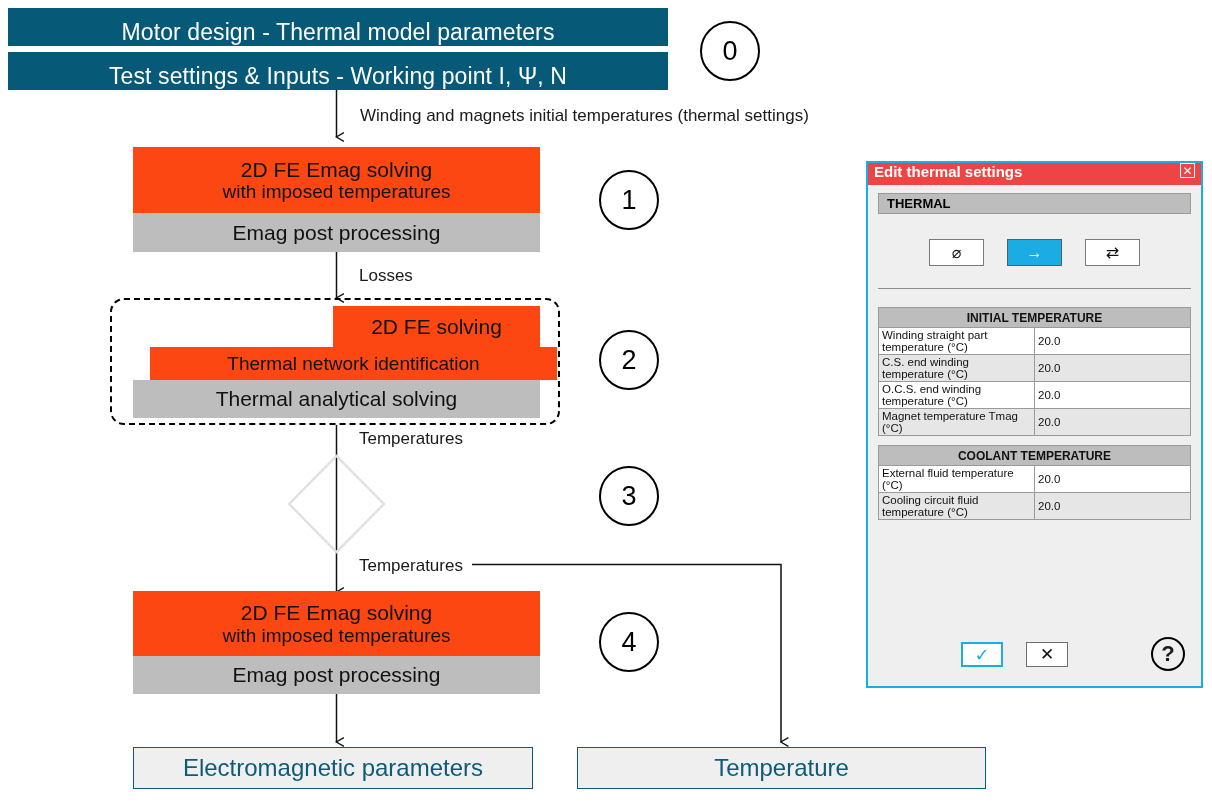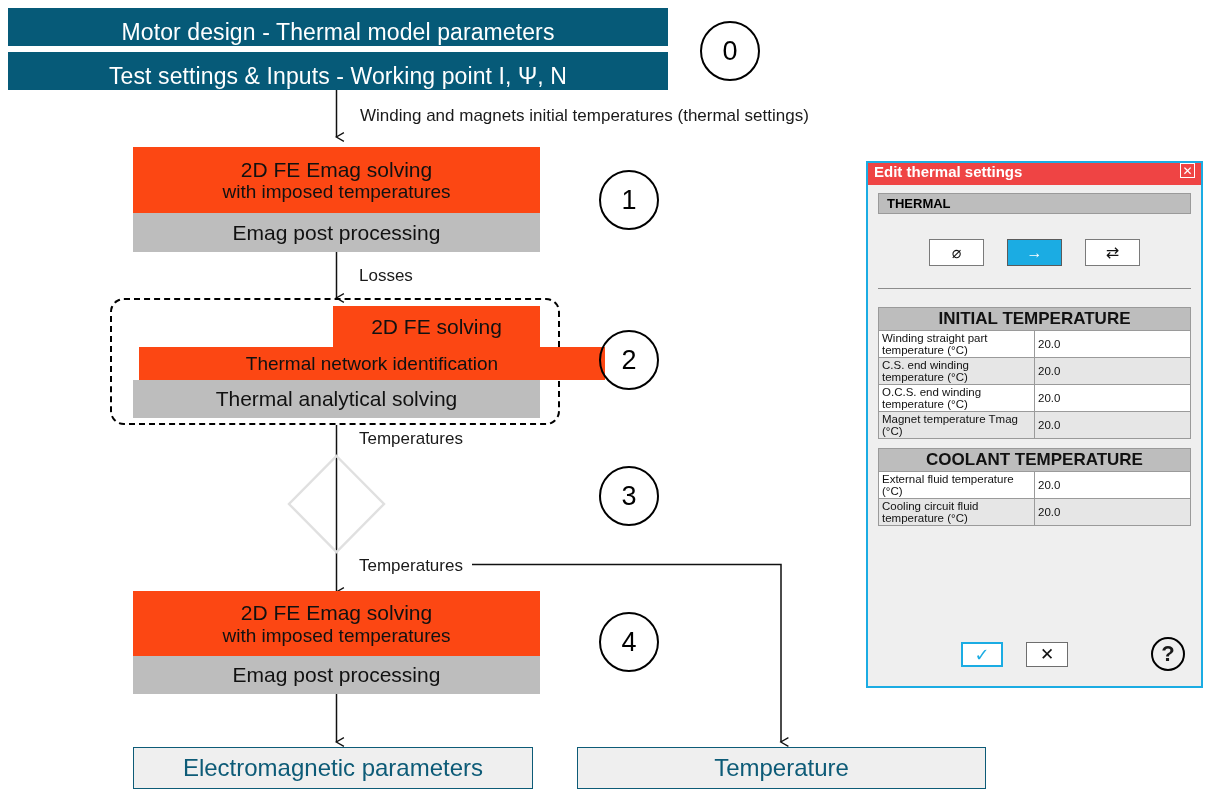--- a/index.html
+++ b/index.html
@@ -51,21 +51,21 @@
               background:#EFEFEF;padding:0 6px;font-size:13.5px;color:#111;}
   .rb{width:55px;height:27px;border:1.4px solid #7a7a7a;background:#fff;
       display:flex;align-items:center;justify-content:center;
       box-sizing:border-box;font-size:16px;color:#111;}
   .rb.on{background:#1BACE3;border-color:#5a5a5a;color:#fff;}
   .hr{height:1px;background:#8c8c8c;}
 
   table.tt{border-collapse:collapse;width:100%;table-layout:fixed;}
   table.tt td{border:1px solid #9a9a9a;font-size:11.5px;color:#111;
               padding:1px 3px;height:15px;}
-  table.tt td.hd{background:#BDBDBD;text-align:center;font-size:17px;
+  table.tt td.hd{background:#BDBDBD;text-align:center;font-size:12px;
                  font-weight:bold;height:17px;}
   td.lbl-w{background:#E6E6E6;}
   td.lbl-a{background:#fff;}
   td.val-w{background:#E6E6E6;}
   td.val-a{background:#fff;}
 
   .okbtn{width:42px;height:25px;border:2px solid #1BACE3;background:#fff;
          display:flex;align-items:center;justify-content:center;box-sizing:border-box;}
   .cnbtn{width:42px;height:25px;border:1.6px solid #6e6e6e;background:#fff;
          display:flex;align-items:center;justify-content:center;box-sizing:border-box;}
@@ -126,21 +126,21 @@
 
 <div class="abs elabel" style="left:350px;top:266px;">
   <span>Losses</span>
 </div>
 
 <div class="abs dashed" style="left:110px;top:298px;width:450px;height:127px;"></div>
 
 <div class="abs blk-row orange" style="left:333px;top:306px;width:207px;height:41px;">
   <span>2D FE solving</span>
 </div>
-<div class="abs blk-row orange" style="left:139px;top:347px;width:466px;height:33px;font-size:19px;">
+<div class="abs blk-row orange" style="left:150px;top:347px;width:407px;height:33px;font-size:19px;">
   <span>Thermal network identification</span>
 </div>
 <div class="abs blk-row gray" style="left:133px;top:380px;width:407px;height:38px;">
   <span>Thermal analytical solving</span>
 </div>
 
 <div class="abs circ" style="left:599px;top:330px;width:60px;height:60px;">
   <span>2</span>
 </div>
 

